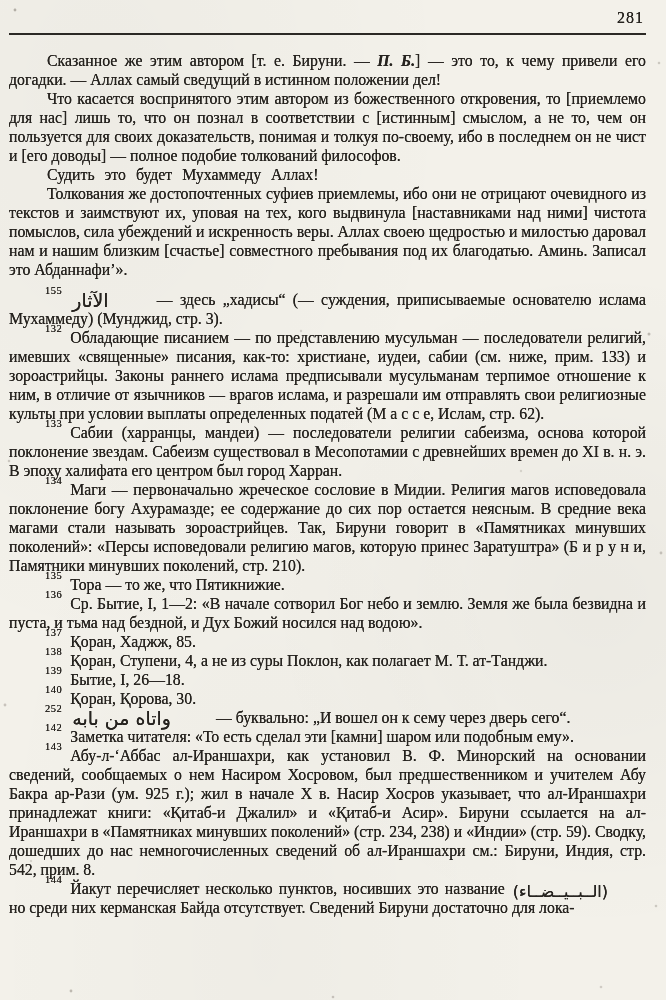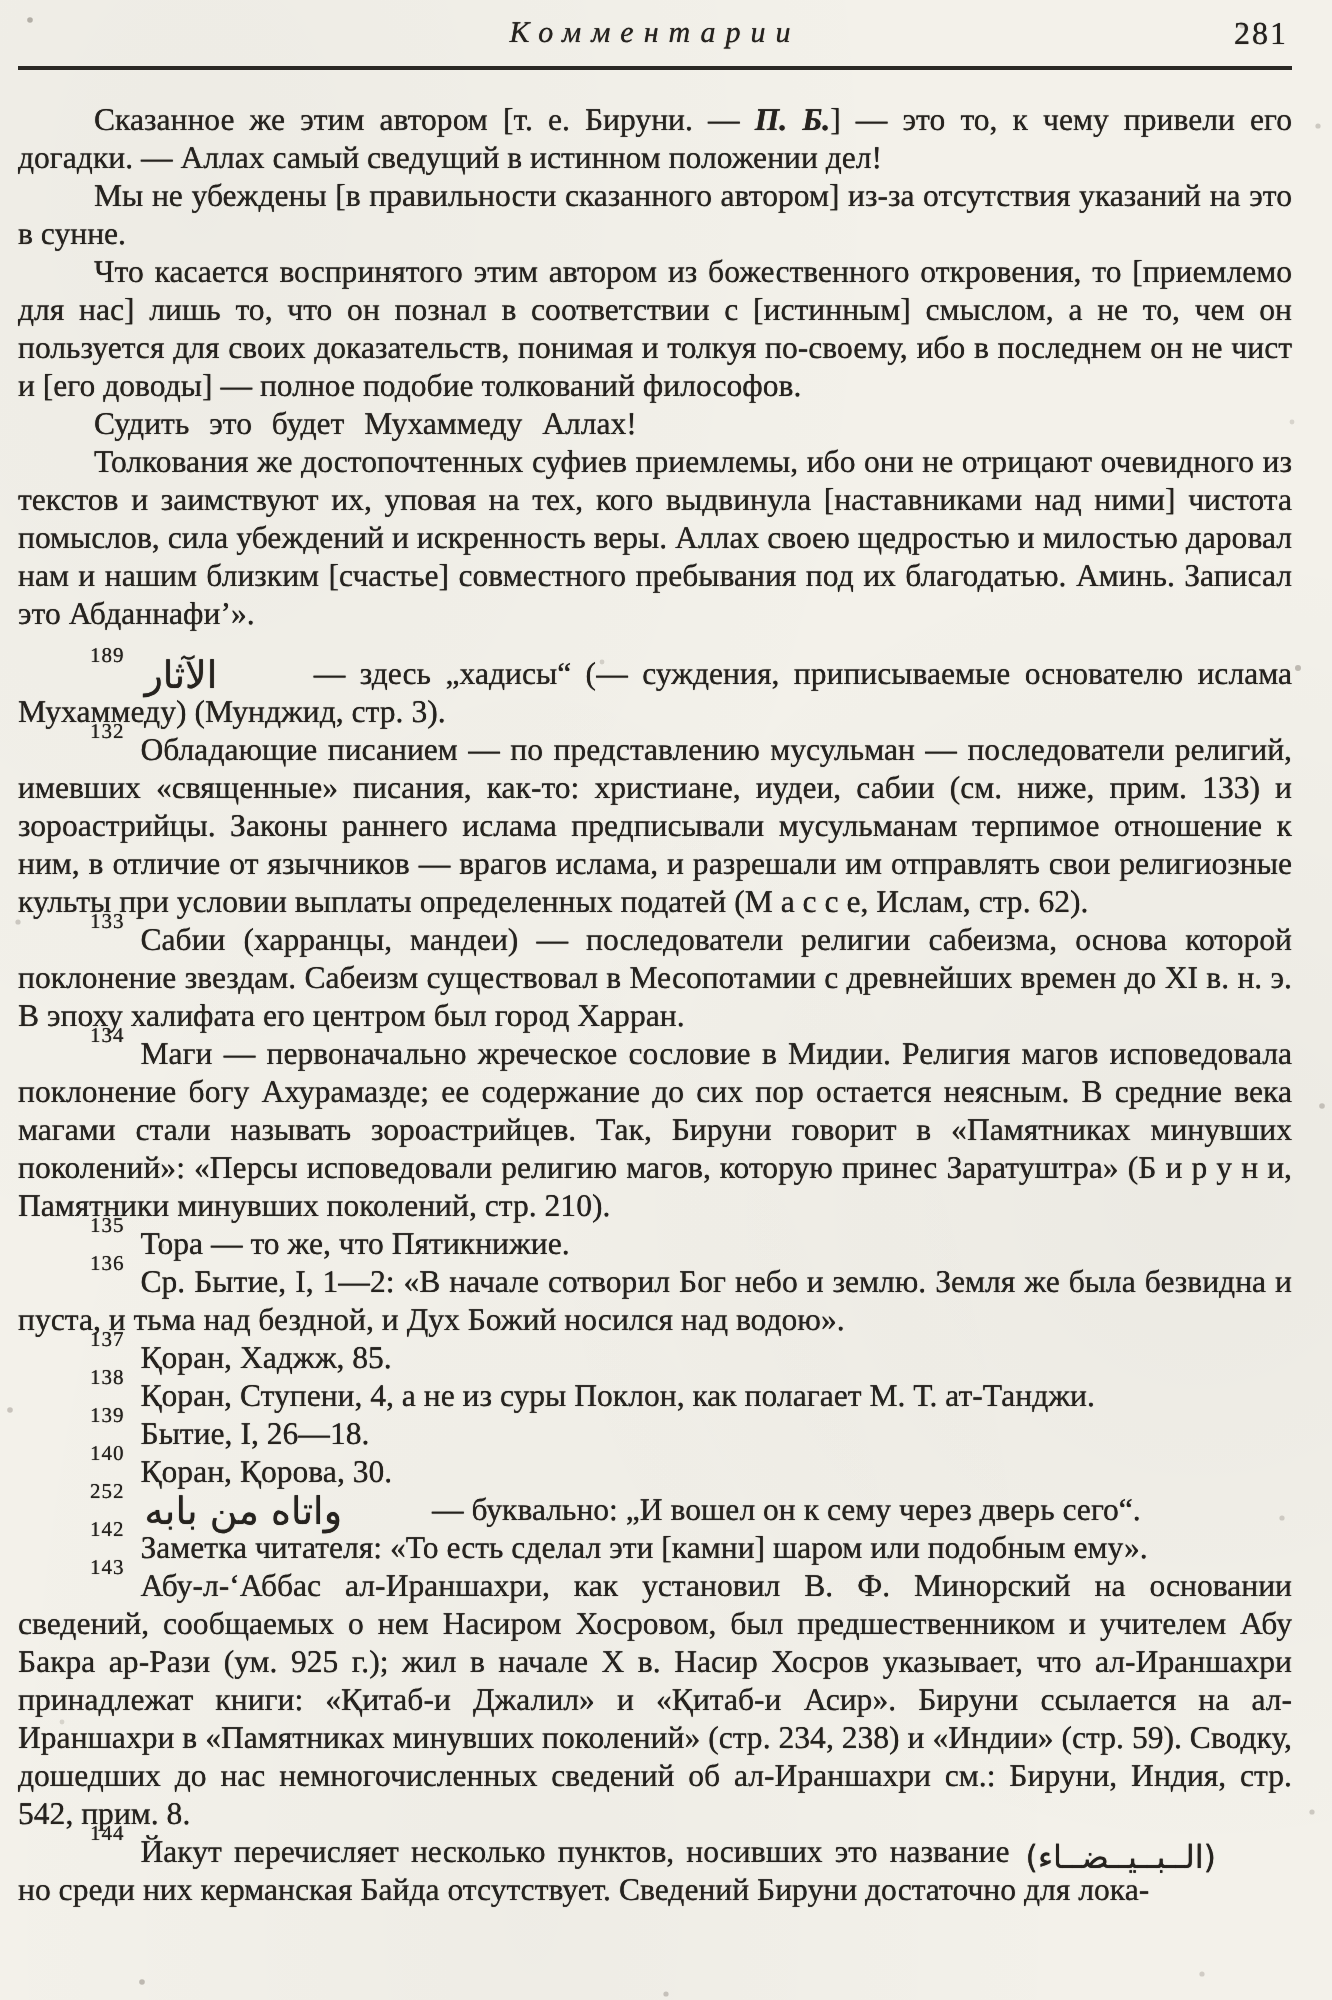--- a/index.html
+++ b/index.html
@@ -94,35 +94,33 @@
   .arabic-mid{font-size:16px;margin:0 2px;vertical-align:-3px;}
   .it{font-style:italic;font-weight:bold;}
 </style>
 </head>
 <body>
 
 <div class="page">
   <div class="speckles"></div>
 
   <div class="header">
-    <div class="header-title">Комментарии</div>
     <div class="header-page-number">281</div>
   </div>
   <hr class="rule">
 
   <div class="main-text">
     <p><span>Сказанное же этим автором [т. е. Бируни. — </span><span class="it">П. Б.</span><span>] — это то, к чему привели его догадки. — Аллах самый сведущий в истинном положении дел!</span></p>
-    <p>Мы не убеждены [в правильности сказанного автором] из-за отсутствия указаний на это в сунне.</p>
     <p>Что касается воспринятого этим автором из божественного откровения, то [приемлемо для нас] лишь то, что он познал в соответствии с [истинным] смыслом, а не то, чем он пользуется для своих доказательств, понимая и толкуя по-своему, ибо в последнем он не чист и [его доводы] — полное подобие толкований философов.</p>
     <p class="p-short">Судить это будет Мухаммеду Аллах!</p>
     <p>Толкования же достопочтенных суфиев приемлемы, ибо они не отрицают очевидного из текстов и заимствуют их, уповая на тех, кого выдвинула [наставниками над ними] чистота помыслов, сила убеждений и искренность веры. Аллах своею щедростью и милостью даровал нам и нашим близким [счастье] совместного пребывания под их благодатью. Аминь. Записал это Абданнафи’».</p>
   </div>
 
   <div class="footnotes">
-    <p class="fn"><sup>189</sup><span class="arabic" dir="rtl">الآثار</span><span> — здесь „хадисы“ (— суждения, приписываемые основателю ислама Мухаммеду) (Мунджид, стр. 3).</span></p>
+    <p class="fn"><sup>155</sup><span class="arabic" dir="rtl">الآثار</span><span> — здесь „хадисы“ (— суждения, приписываемые основателю ислама Мухаммеду) (Мунджид, стр. 3).</span></p>
     <p class="fn"><sup>132</sup><span>Обладающие писанием — по представлению мусульман — последователи религий, имевших «священные» писания, как-то: христиане, иудеи, сабии (см. ниже, прим. 133) и зороастрийцы. Законы раннего ислама предписывали мусульманам терпимое отношение к ним, в отличие от язычников — врагов ислама, и разрешали им отправлять свои религиозные культы при условии выплаты определенных податей (М а с с е, Ислам, стр. 62).</span></p>
     <p class="fn"><sup>133</sup><span>Сабии (харранцы, мандеи) — последователи религии сабеизма, основа которой поклонение звездам. Сабеизм существовал в Месопотамии с древнейших времен до XI в. н. э. В эпоху халифата его центром был город Харран.</span></p>
     <p class="fn"><sup>134</sup><span>Маги — первоначально жреческое сословие в Мидии. Религия магов исповедовала поклонение богу Ахурамазде; ее содержание до сих пор остается неясным. В средние века магами стали называть зороастрийцев. Так, Бируни говорит в «Памятниках минувших поколений»: «Персы исповедовали религию магов, которую принес Заратуштра» (Б и р у н и, Памятники минувших поколений, стр. 210).</span></p>
     <p class="fn"><sup>135</sup><span>Тора — то же, что Пятикнижие.</span></p>
     <p class="fn"><sup>136</sup><span>Ср. Бытие, I, 1—2: «В начале сотворил Бог небо и землю. Земля же была безвидна и пуста, и тьма над бездной, и Дух Божий носился над водою».</span></p>
     <p class="fn"><sup>137</sup><span>Қоран, Хаджж, 85.</span></p>
     <p class="fn"><sup>138</sup><span>Қоран, Ступени, 4, а не из суры Поклон, как полагает М. Т. ат-Танджи.</span></p>
     <p class="fn"><sup>139</sup><span>Бытие, I, 26—18.</span></p>
     <p class="fn"><sup>140</sup><span>Қоран, Қорова, 30.</span></p>
     <p class="fn"><sup>252</sup><span class="arabic" dir="rtl">واتاه من بابه</span><span> — буквально: „И вошел он к сему через дверь сего“.</span></p>

